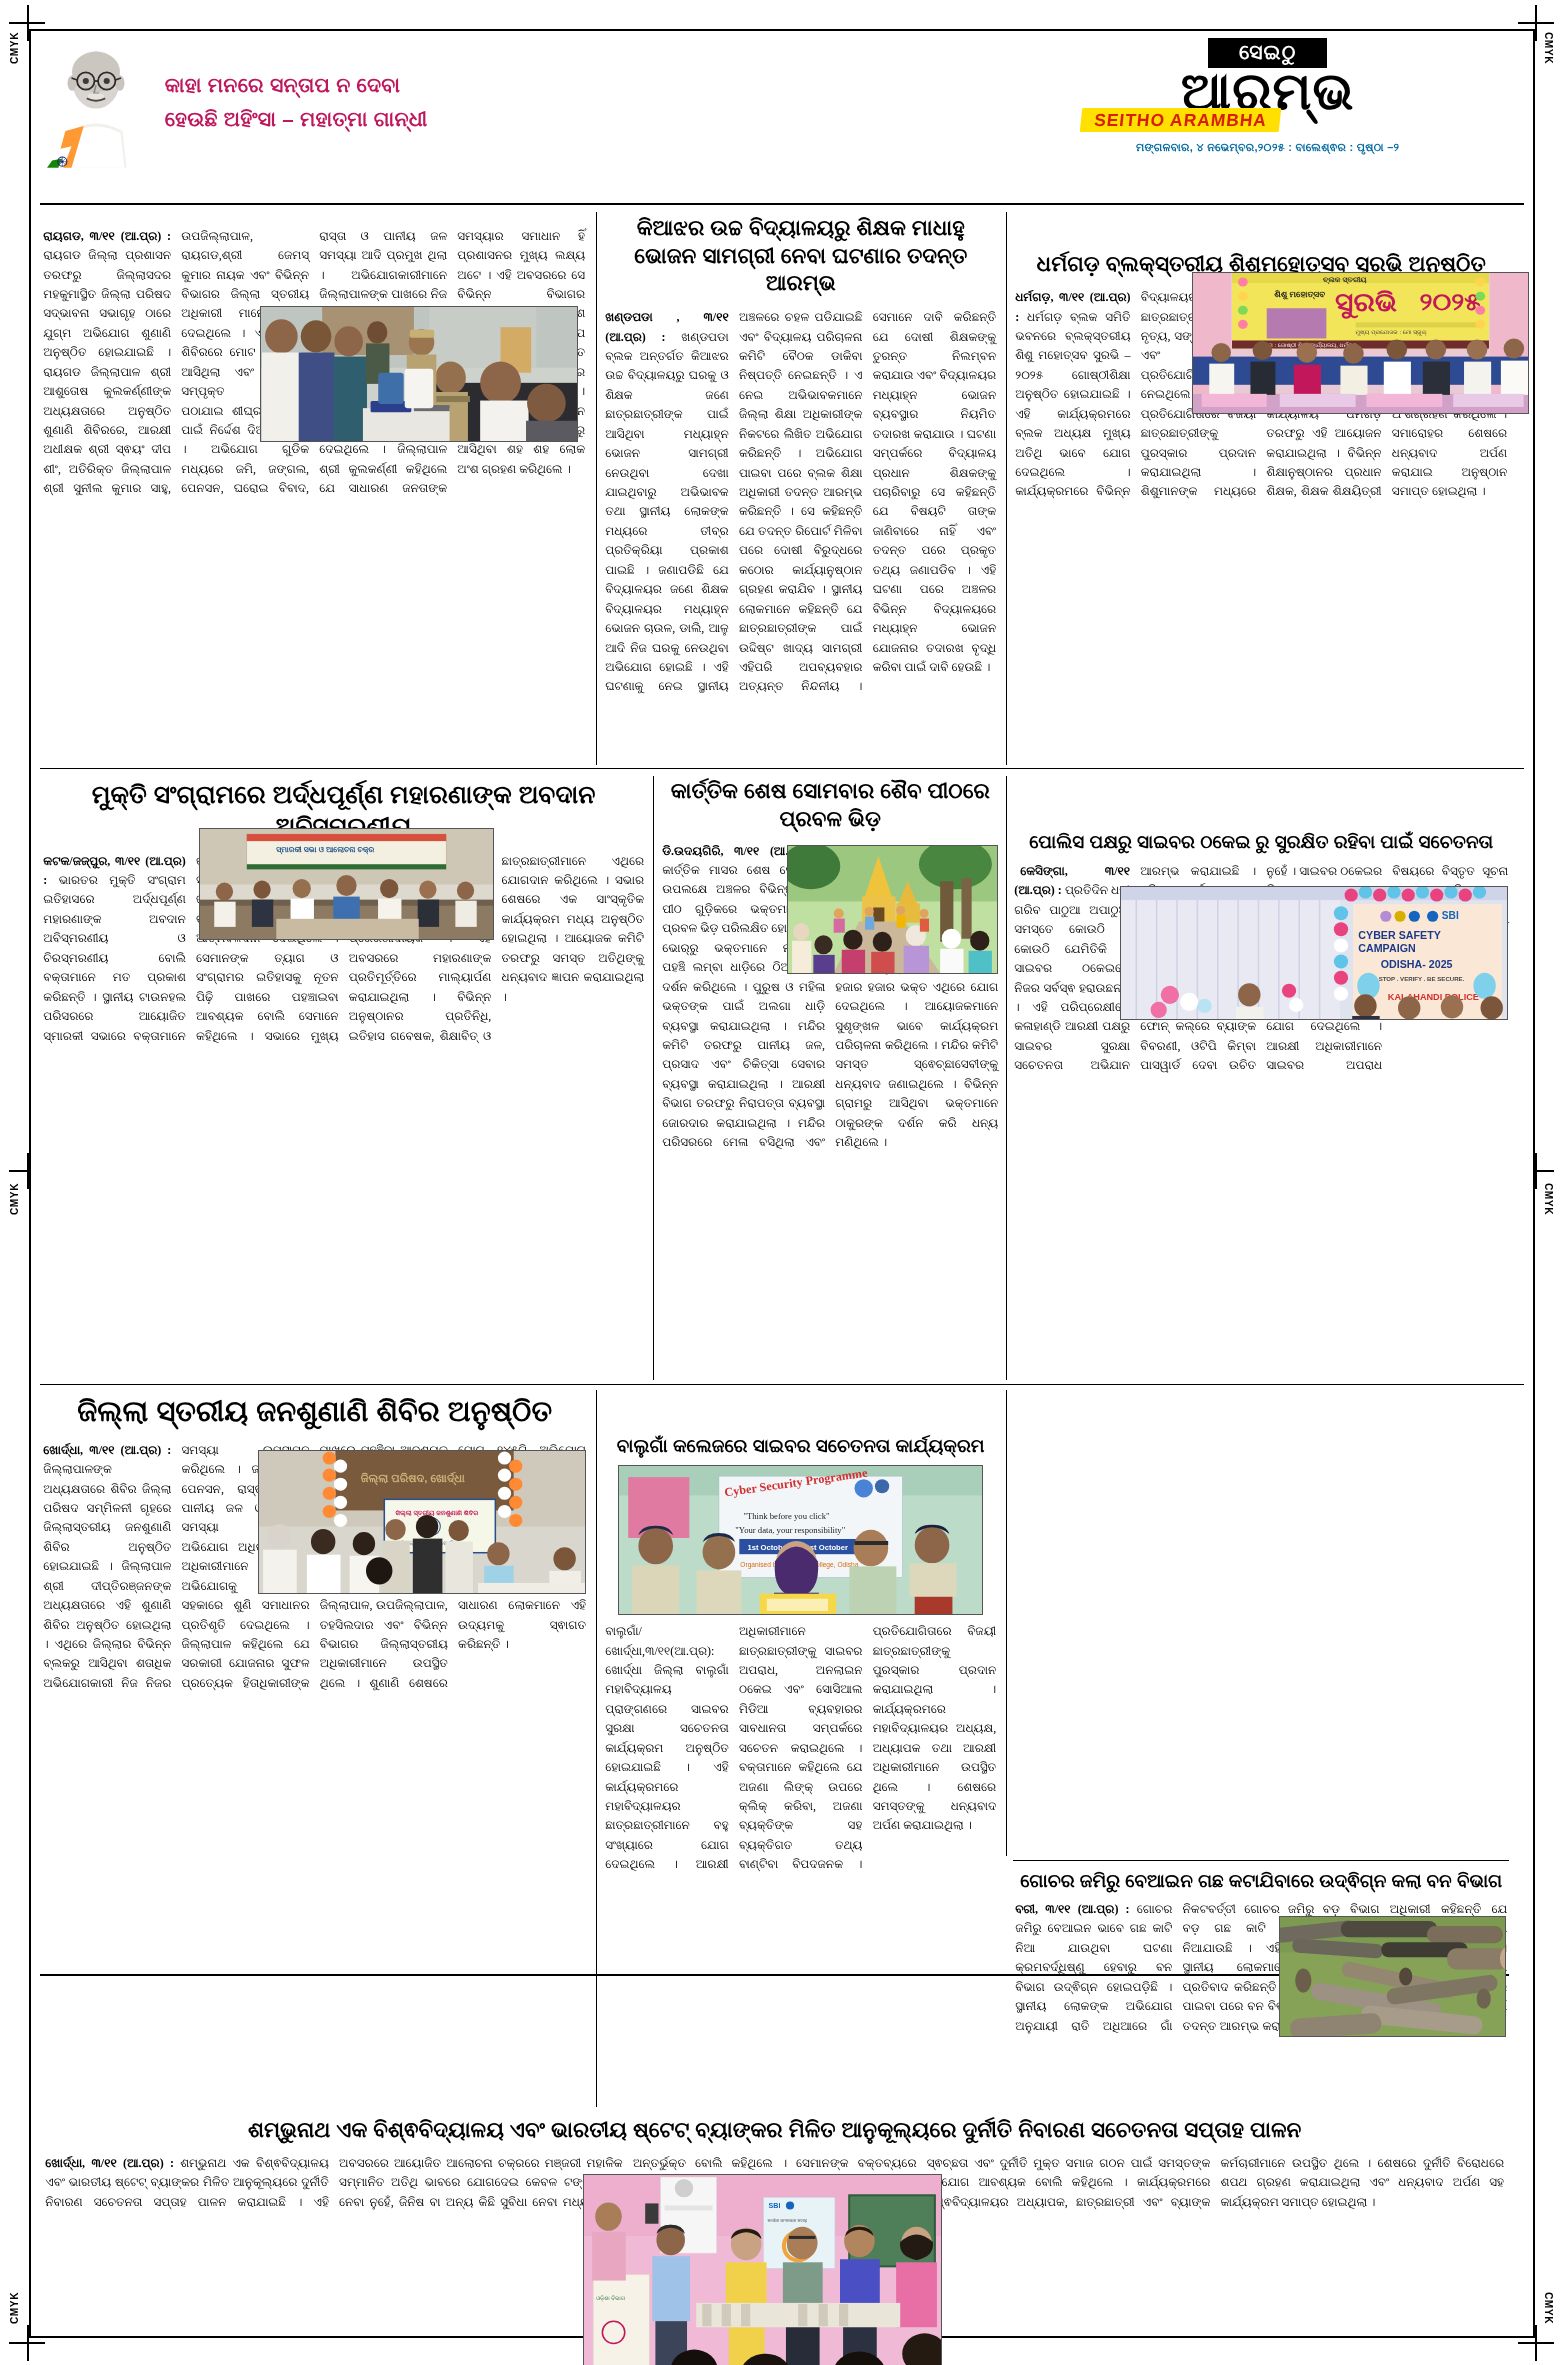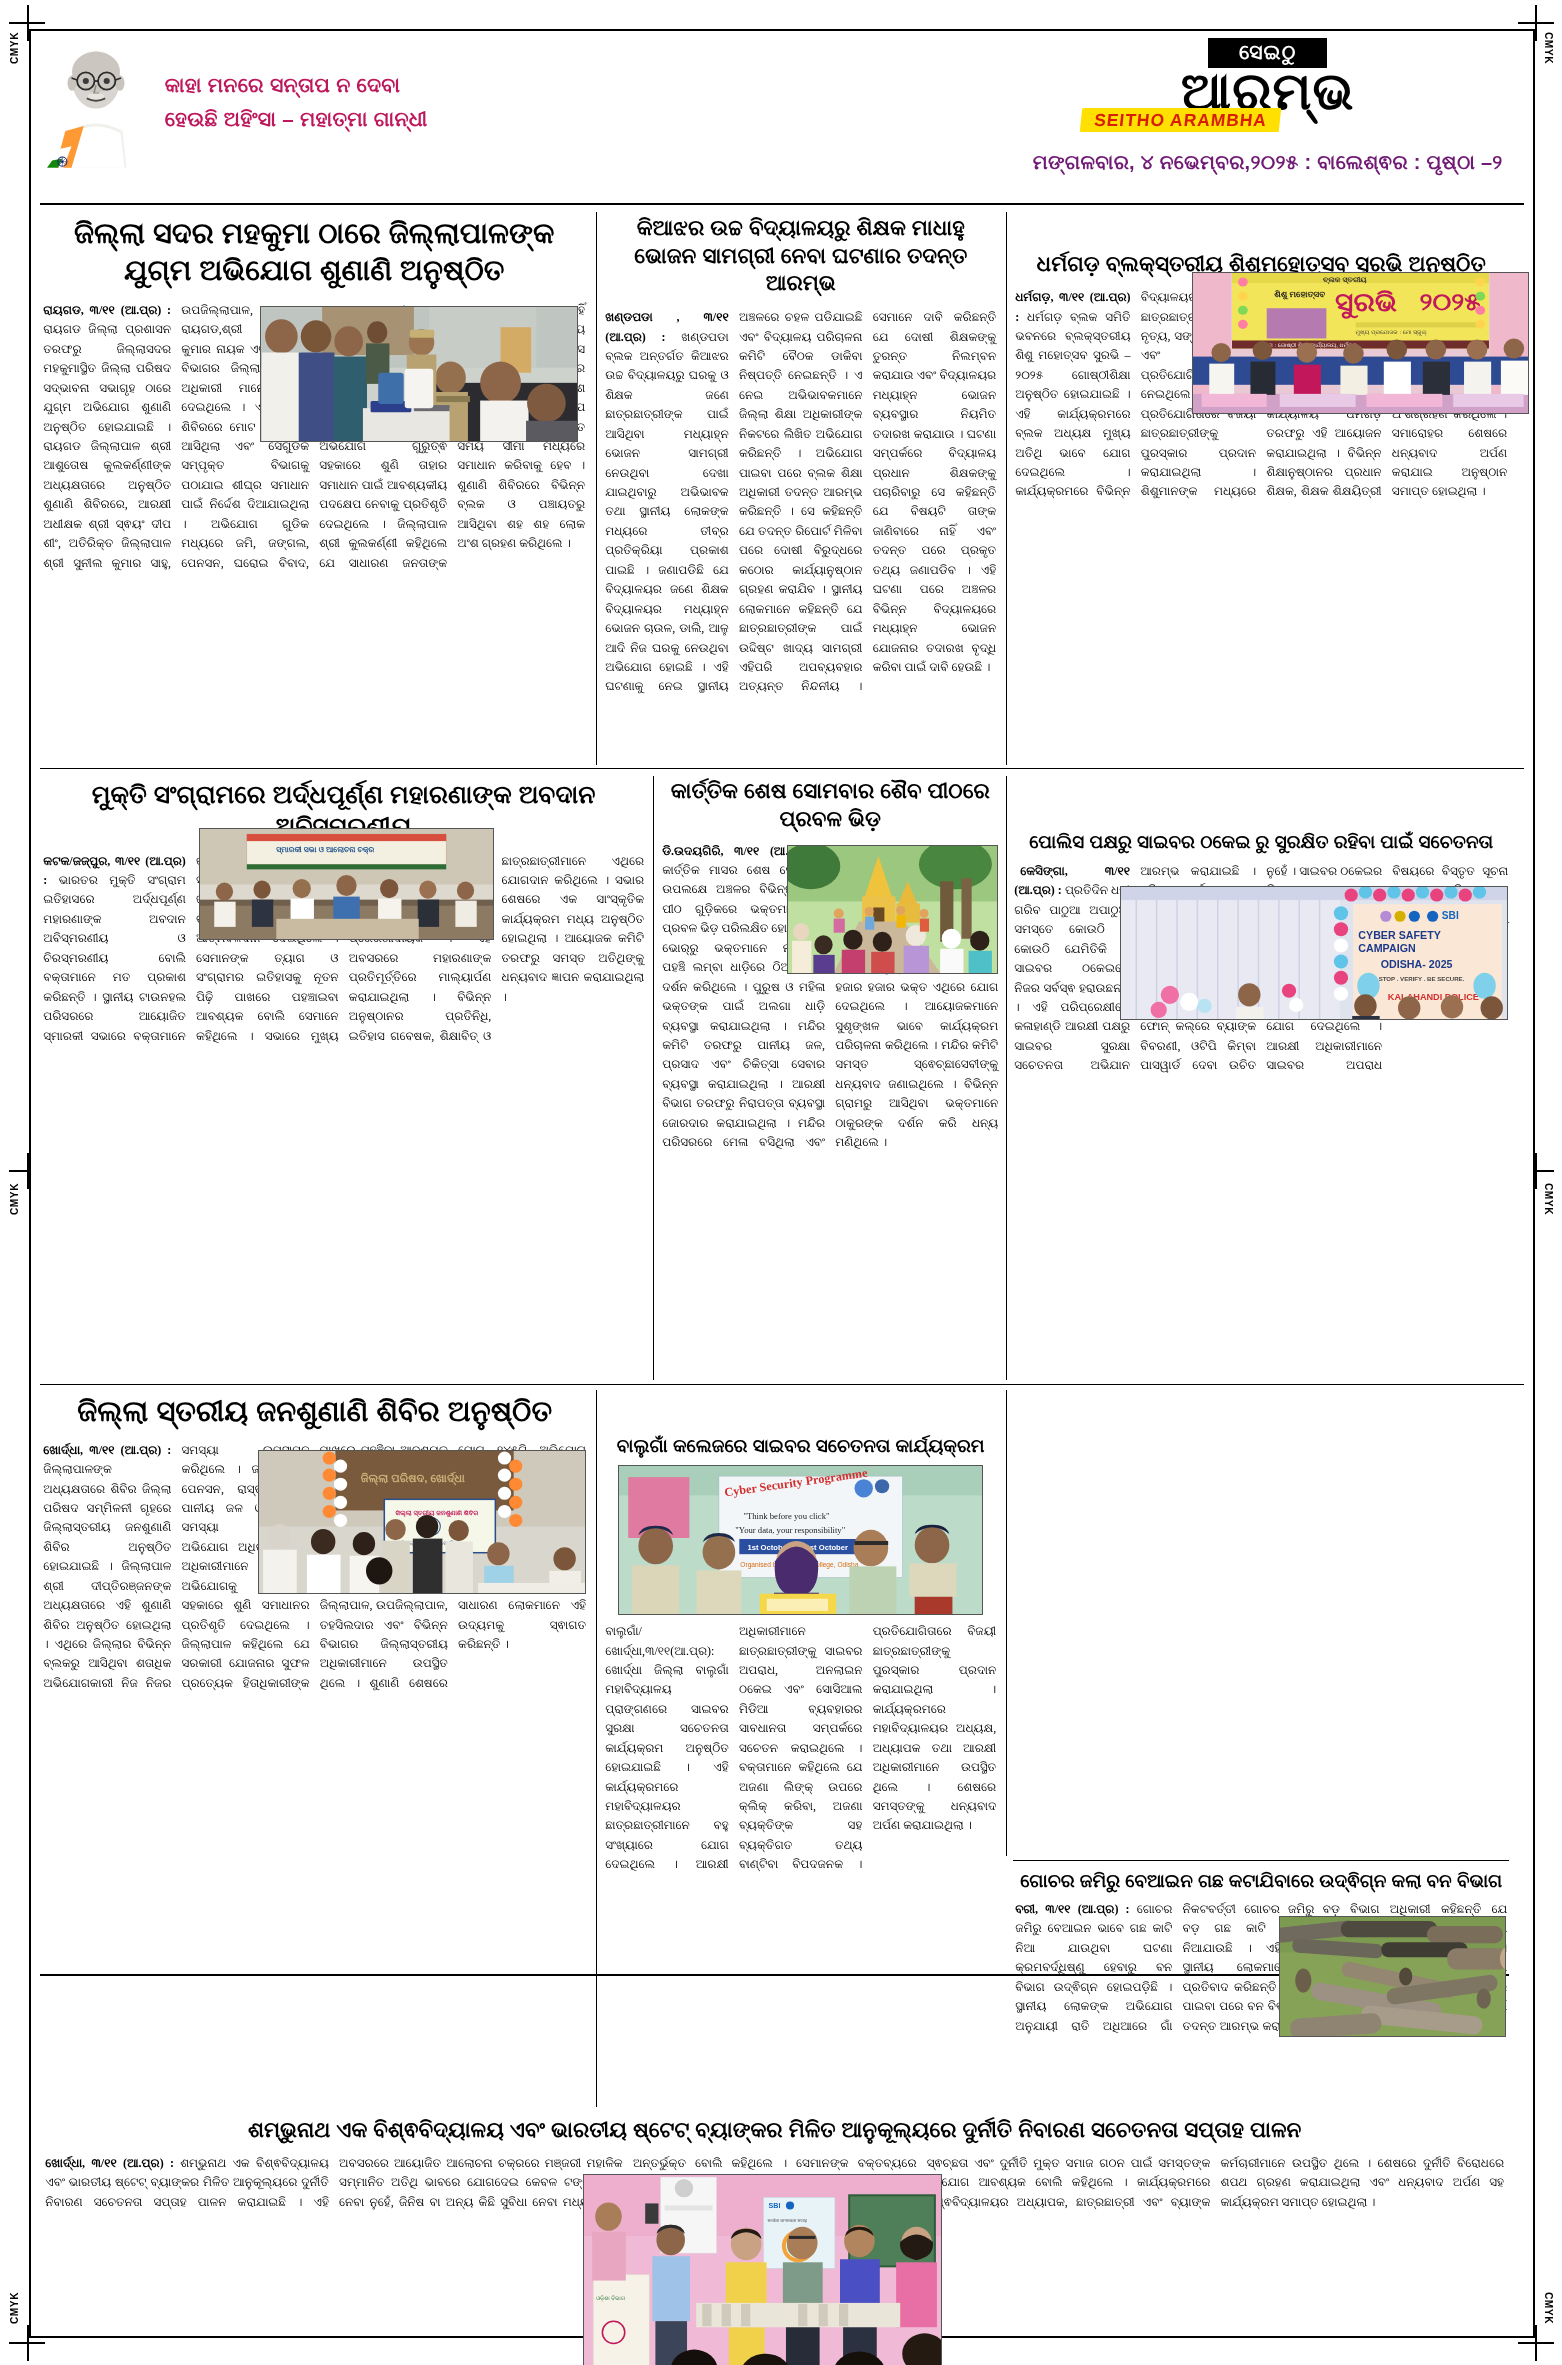--- a/index.html
+++ b/index.html
@@ -51,21 +51,21 @@
     font-size: 52px; font-weight: bold; color: #000; line-height: 1.0;
     letter-spacing: 1px; margin-top: -2px;
   }
   .brand-sub {
     display: inline-block; background: #ffe000; color: #d81e05;
     font-size: 17.4px; font-weight: bold; letter-spacing: 1px;
     padding: 1.5px 13.3px; transform: skewX(-6deg); margin-top: -17.4px; position: relative; left: -87px;
     border-radius: 1.5px;
   }
   .brand-date {
-    font-size: 20px; font-weight: bold; color: #701a75; margin-top: 19px; letter-spacing: 0.3px;
+    font-size: 11px; font-weight: bold; color: #0369a1; margin-top: 9px; letter-spacing: 0.3px;
     font-family: "Liberation Sans", sans-serif;
   }
   .rule-thick { border-top: 2px solid #000; margin: 3.1px 0 0 0; }
   .rule-thin { border-top: 1px solid #000; margin: 0; }
 
   
   .hl {
     font-family: "Liberation Sans", sans-serif;
     font-weight: bold; color: #000; text-align: center; line-height: 1.28;
   }
@@ -186,21 +186,20 @@
   </div>
 
   <div class="rule-thick"></div>
 
   <div style="position:relative;height:563px;">
 
     <div class="vline" style="left:556px;top:7.2px;height:553px;"></div>
     <div class="vline" style="left:966px;top:7.2px;height:553px;"></div>
 
     <div class="sec" style="left:0;top:10.2px;width:548px;">
-      <div class="hl hl-xl" style="padding:0 8.2px;">ଜିଲ୍ଲା ସଦର ମହକୁମା ଠାରେ ଜିଲ୍ଲାପାଳଙ୍କ ଯୁଗ୍ମ ଅଭିଯୋଗ ଶୁଣାଣି ଅନୁଷ୍ଠିତ</div>
       <div style="height:11.3px;"></div>
       <div class="cols4" style="padding:0 3.1px;">
         <div class="body-text">
           <span style="font-weight:bold;">ରାୟଗଡ, ୩/୧୧ (ଆ.ପ୍ର) :</span>
           <span>ରାୟଗଡ ଜିଲ୍ଲା ପ୍ରଶାସନ ତରଫରୁ ଜିଲ୍ଲାସଦର ମହକୁମାସ୍ଥିତ ଜିଲ୍ଲା ପରିଷଦ ସଦ୍ଭାବନା ସଭାଗୃହ ଠାରେ ଯୁଗ୍ମ ଅଭିଯୋଗ ଶୁଣାଣି ଅନୁଷ୍ଠିତ ହୋଇଯାଇଛି । ରାୟଗଡ ଜିଲ୍ଲାପାଳ ଶ୍ରୀ ଆଶୁତୋଷ କୁଲକର୍ଣ୍ଣୀଙ୍କ ଅଧ୍ୟକ୍ଷତାରେ ଅନୁଷ୍ଠିତ ଶୁଣାଣି ଶିବିରରେ, ଆରକ୍ଷୀ ଅଧୀକ୍ଷକ ଶ୍ରୀ ସ୍ଵୟଂ ଦୀପ ଶୀଂ, ଅତିରିକ୍ତ ଜିଲ୍ଲାପାଳ ଶ୍ରୀ ସୁନୀଲ କୁମାର ସାହୁ, ଉପଜିଲ୍ଲାପାଳ, ରାୟଗଡ,ଶ୍ରୀ ଜେମସ୍ କୁମାର ନାୟକ ଏବଂ ବିଭିନ୍ନ ବିଭାଗର ଜିଲ୍ଲା ସ୍ତରୀୟ ଅଧିକାରୀ ମାନେ ଯୋଗ ଦେଇଥିଲେ । ଏହି ଶୁଣାଣି ଶିବିରରେ ମୋଟ ଅଭିଯୋଗ ଆସିଥିଲା ଏବଂ ସେଗୁଡିକ ସମ୍ପୃକ୍ତ ବିଭାଗକୁ ପଠାଯାଇ ଶୀଘ୍ର ସମାଧାନ ପାଇଁ ନିର୍ଦ୍ଦେଶ ଦିଆଯାଇଥିଲା । ଅଭିଯୋଗ ଗୁଡିକ ମଧ୍ୟରେ ଜମି, ଜଙ୍ଗଲ, ପେନସନ, ଘରୋଇ ବିବାଦ, ରାସ୍ତା ଓ ପାନୀୟ ଜଳ ସମସ୍ୟା ଆଦି ପ୍ରମୁଖ ଥିଲା । ଅଭିଯୋଗକାରୀମାନେ ଜିଲ୍ଲାପାଳଙ୍କ ପାଖରେ ନିଜ ନିଜର ସମସ୍ୟା ବିଷୟରେ ଅବଗତ କରାଇଥିଲେ । ଅଧିକାରୀମାନେ ପ୍ରତ୍ୟେକ ଅଭିଯୋଗ ଗୁରୁତ୍ଵ ସହକାରେ ଶୁଣି ତାହାର ସମାଧାନ ପାଇଁ ଆବଶ୍ୟକୀୟ ପଦକ୍ଷେପ ନେବାକୁ ପ୍ରତିଶୃତି ଦେଇଥିଲେ । ଜିଲ୍ଲାପାଳ ଶ୍ରୀ କୁଲକର୍ଣ୍ଣୀ କହିଥିଲେ ଯେ ସାଧାରଣ ଜନତାଙ୍କ ସମସ୍ୟାର ସମାଧାନ ହିଁ ପ୍ରଶାସନର ମୁଖ୍ୟ ଲକ୍ଷ୍ୟ ଅଟେ । ଏହି ଅବସରରେ ସେ ବିଭିନ୍ନ ବିଭାଗର ଅଧିକାରୀଙ୍କୁ ନିର୍ଦ୍ଦେଶ ଦେଇଥିଲେ ଯେ ଅଭିଯୋଗଗୁଡିକୁ ନିର୍ଦ୍ଧାରିତ ସମୟ ସୀମା ମଧ୍ୟରେ ସମାଧାନ କରିବାକୁ ହେବ । ଶୁଣାଣି ଶିବିରରେ ବିଭିନ୍ନ ବ୍ଲକ ଓ ପଞ୍ଚାୟତରୁ ଆସିଥିବା ଶହ ଶହ ଲୋକ ଅଂଶ ଗ୍ରହଣ କରିଥିଲେ ।</span>
         </div>
       </div>
 
       <div class="photo" style="position:absolute;left:220px;top:91px;width:318px;height:136px;border:0.5px solid #555;">
         <svg viewBox="0 0 620 265" preserveAspectRatio="none">

